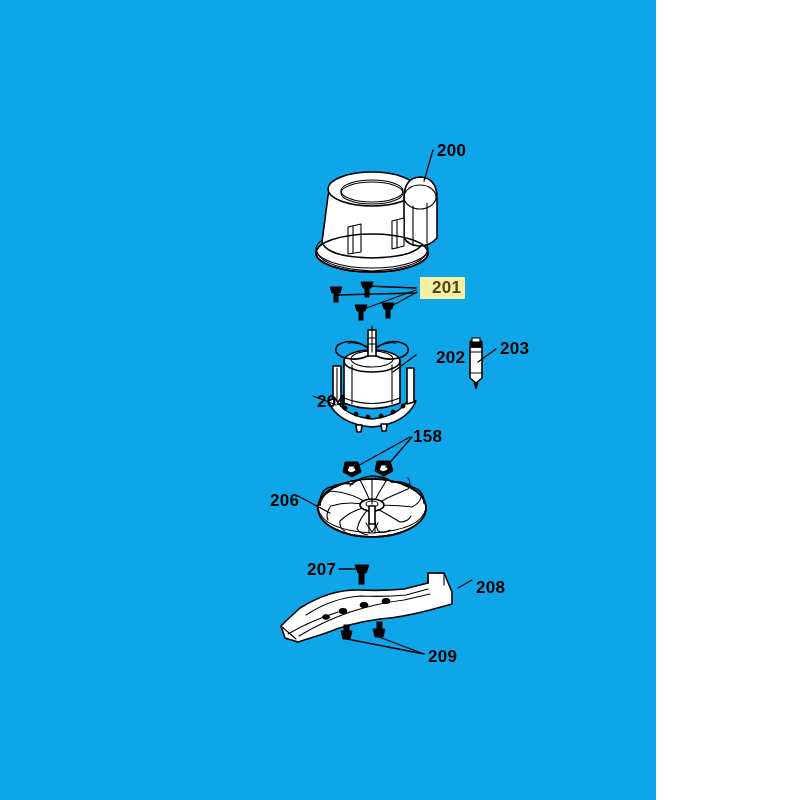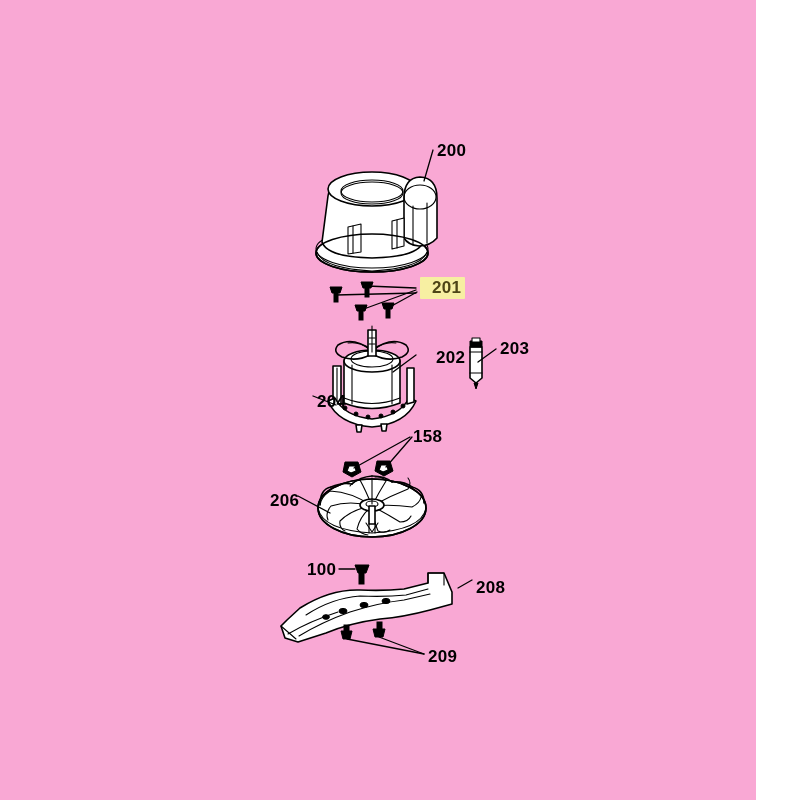--- a/index.html
+++ b/index.html
@@ -10,23 +10,23 @@
   }
   body {
     width: 800px;
     height: 800px;
     font-family: "Liberation Sans", sans-serif;
     overflow: hidden;
     position: relative;
   }
   #diagram-root {
     position: relative;
-    width: 756px;
+    width: 656px;
     height: 800px;
-    background: #f9a8d4;
+    background: #0ea5e9;
   }
   #parts-svg {
     position: absolute;
     top: 0;
     left: 0;
     width: 800px;
     height: 800px;
     display: block;
   }
   .part-line {
@@ -330,17 +330,17 @@
 
   </svg>
 
   <div class="callout-label" style="left: 437px; top: 142px;">200</div>
   <div class="callout-label highlighted" style="left: 420px; top: 277px;">201</div>
   <div class="callout-label" style="left: 436px; top: 349px; text-align: center;">202</div>
   <div class="callout-label" style="left: 500px; top: 340px;">203</div>
   <div class="callout-label" style="left: 285px; top: 393px; margin-left: 32px;">204</div>
   <div class="callout-label" style="left: 413px; top: 428px;">158</div>
   <div class="callout-label" style="left: 270px; top: 492px;">206</div>
-  <div class="callout-label" style="left: 307px; top: 561px;">100</div>
+  <div class="callout-label" style="left: 307px; top: 561px;">207</div>
   <div class="callout-label" style="left: 476px; top: 579px;">208</div>
   <div class="callout-label" style="left: 428px; top: 648px;">209</div>
 
 </div>
 
 </body></html>

